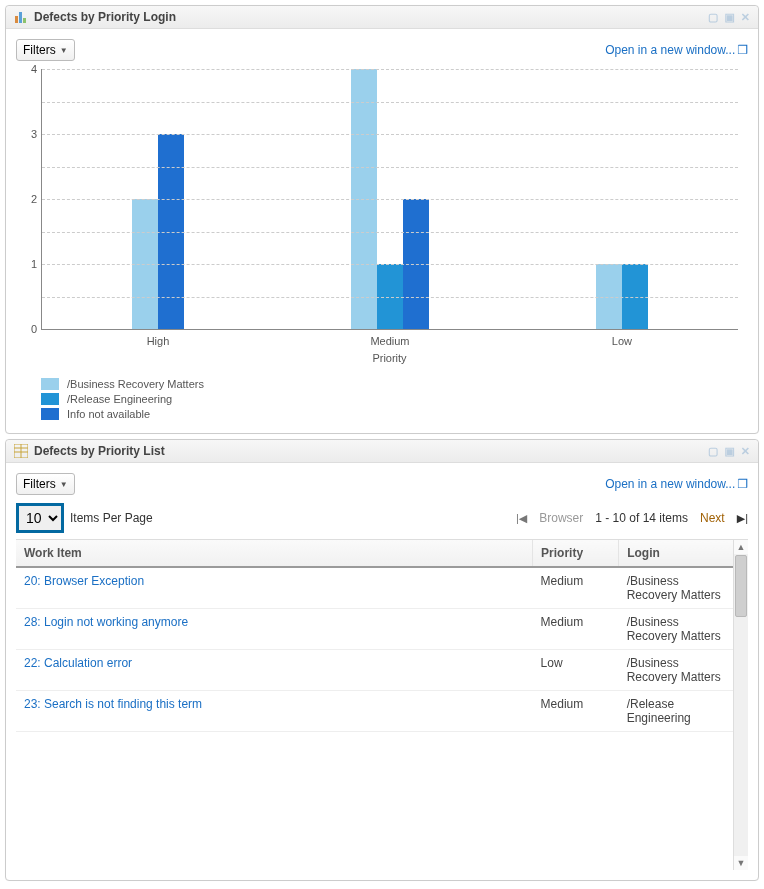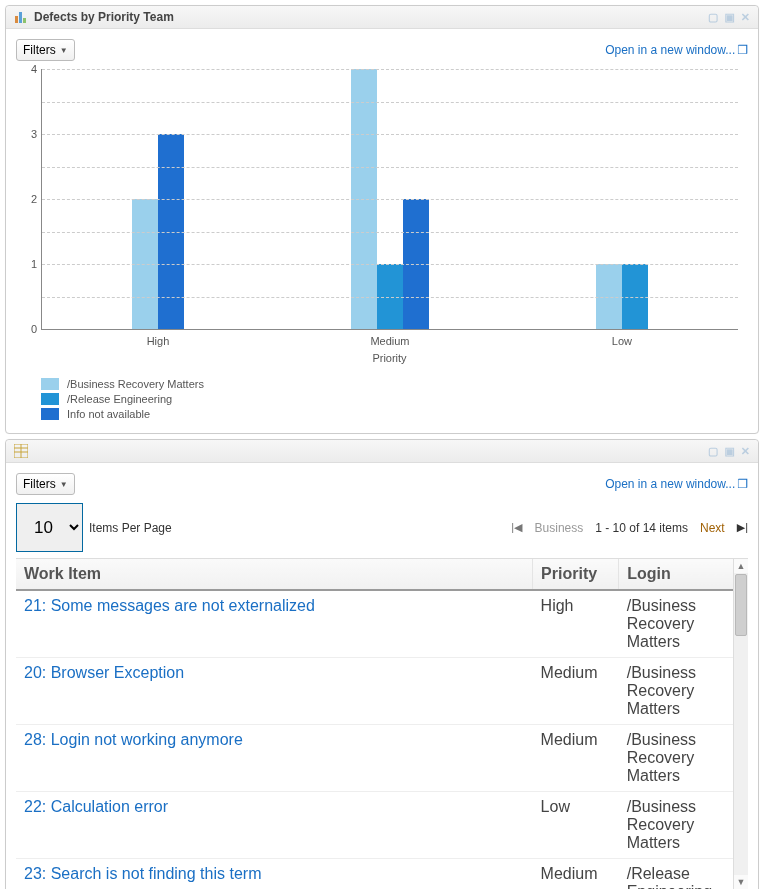--- a/index.html
+++ b/index.html
@@ -80,21 +80,21 @@
   .xtick{
     position:absolute;bottom:-18px;font-size:11px;color:#555;text-align:center;
   }
   .xlabel{text-align:center;font-size:11px;color:#555;margin-top:22px;}
   .legend{margin-top:14px;}
   .legend-item{display:flex;align-items:center;font-size:11px;color:#555;margin:3px 0;}
   .swatch{width:18px;height:12px;margin-right:8px;}
 
   
   .pager-row{display:flex;align-items:center;margin:6px 0 2px;}
-  .ipp-select{border:1px solid #0369a1;font-size:17px;padding:13px;}
+  .ipp-select{border:3px solid #0369a1;font-size:14px;padding:3px;}
   .ipp-label{margin-left:6px;color:#333;}
   .pager{margin-left:auto;display:flex;align-items:center;gap:12px;font-size:12px;}
   .pager .disabled{color:#999;cursor:default;}
   .pager .link{color:#a16207;cursor:pointer;}
   .pager .picon{font-size:11px;color:#777;}
   .table-wrap{
     border-top:1px solid #ddd;
     margin-top:6px;
     position:relative;
     height:330px;
@@ -102,21 +102,21 @@
   }
   .scrollbar{
     position:absolute;right:0;top:0;bottom:0;width:14px;
     background:#f0f0f0;border-left:1px solid #ddd;
   }
   .scrollbar .up,.scrollbar .down{
     height:14px;text-align:center;font-size:9px;color:#777;line-height:14px;cursor:pointer;
     background:#fafafa;
   }
   .scrollbar .thumb{height:60px;margin:1px;background:#cfcfcf;border:1px solid #b8b8b8;border-radius:2px;cursor:pointer;}
-  table.defects{width:calc(100% - 14px);border-collapse:collapse;font-size:16px;}
+  table.defects{width:calc(100% - 14px);border-collapse:collapse;font-size:12px;}
   table.defects th{
     text-align:left;padding:6px 8px;color:#555;font-weight:bold;
     background:linear-gradient(#fafafa,#f1f1f1);
     border-bottom:2px solid #9a9a9a;
     border-right:1px solid #e4e4e4;
   }
   table.defects td{
     padding:6px 8px;border-bottom:1px solid #eee;vertical-align:top;color:#444;
   }
   table.defects td a{color:#1a6fc4;text-decoration:none;cursor:pointer;}
@@ -124,21 +124,21 @@
 </head>
 <body>
 
 <div class="widget">
   <div class="widget-header">
     <svg class="chart-icon-svg" viewBox="0 0 14 14">
       <rect x="1" y="6" width="3" height="7" fill="#d98b3f"></rect>
       <rect x="5" y="2" width="3" height="11" fill="#5aa0d8"></rect>
       <rect x="9" y="8" width="3" height="5" fill="#8cc26d"></rect>
     </svg>
-    <span class="title">Defects by Priority Team</span>
+    <span class="title">Defects by Priority Login</span>
     <div class="header-actions">
       <span>▢</span>
       <span>▣</span>
       <span>✕</span>
     </div>
   </div>
   <div class="widget-body">
     <div class="toolbar">
       <button class="filters-btn">
         <span>Filters</span>
@@ -202,20 +202,21 @@
 </div>
 
 <div class="widget">
   <div class="widget-header">
     <svg class="table-icon-svg" viewBox="0 0 14 14">
       <rect x="0" y="0" width="14" height="14" fill="none" stroke="#c7a43a"></rect>
       <line x1="0" y1="4" x2="14" y2="4" stroke="#c7a43a"></line>
       <line x1="0" y1="8" x2="14" y2="8" stroke="#c7a43a"></line>
       <line x1="7" y1="0" x2="7" y2="14" stroke="#c7a43a"></line>
     </svg>
+    <span class="title">Defects by Priority List</span>
     <div class="header-actions">
       <span>▢</span>
       <span>▣</span>
       <span>✕</span>
     </div>
   </div>
   <div class="widget-body">
     <div class="toolbar">
       <button class="filters-btn">
         <span>Filters</span>
@@ -225,43 +226,38 @@
       <span style="color:#1a6fc4;margin-left:2px;">❐</span>
     </div>
 
     <div class="pager-row">
       <select class="ipp-select">
         <option>10</option>
       </select>
       <span class="ipp-label">Items Per Page</span>
       <div class="pager">
         <span class="picon disabled">|◀</span>
-        <span class="disabled">Business</span>
+        <span class="disabled">Browser</span>
         <span>1 - 10 of 14 items</span>
         <span class="link">Next</span>
         <span class="picon" style="color:#333">▶|</span>
       </div>
     </div>
 
     <div class="table-wrap">
       <table class="defects">
         <thead>
           <tr>
             <th style="width:72%">Work Item</th>
             <th style="width:12%">Priority</th>
             <th style="width:16%">Login</th>
           </tr>
         </thead>
         <tbody id="tbody">
             <tr>
-              <td><a>21: Some messages are not externalized</a></td>
-              <td>High</td>
-              <td>/Business Recovery Matters</td>
-            </tr>
-            <tr>
               <td><a>20: Browser Exception</a></td>
               <td>Medium</td>
               <td>/Business Recovery Matters</td>
             </tr>
             <tr>
               <td><a>28: Login not working anymore</a></td>
               <td>Medium</td>
               <td>/Business Recovery Matters</td>
             </tr>
             <tr>

